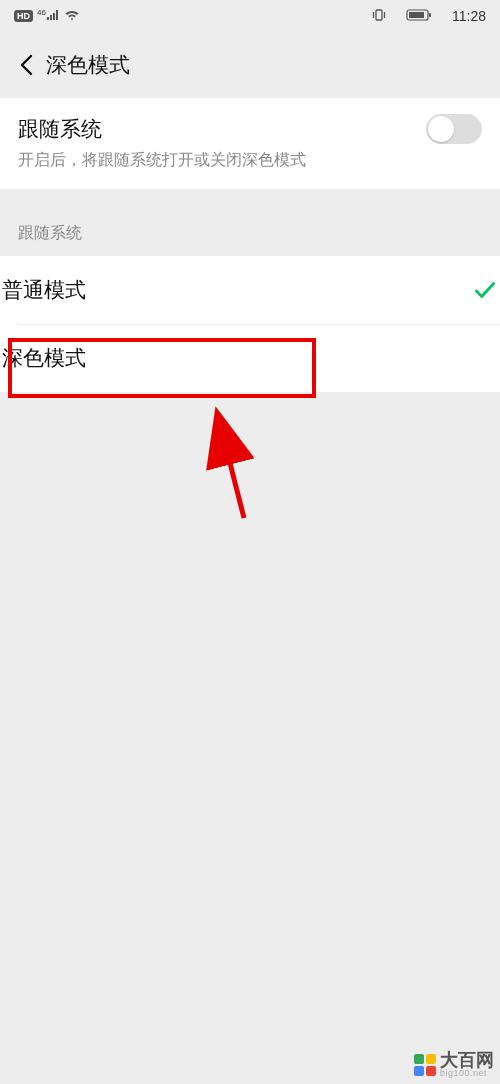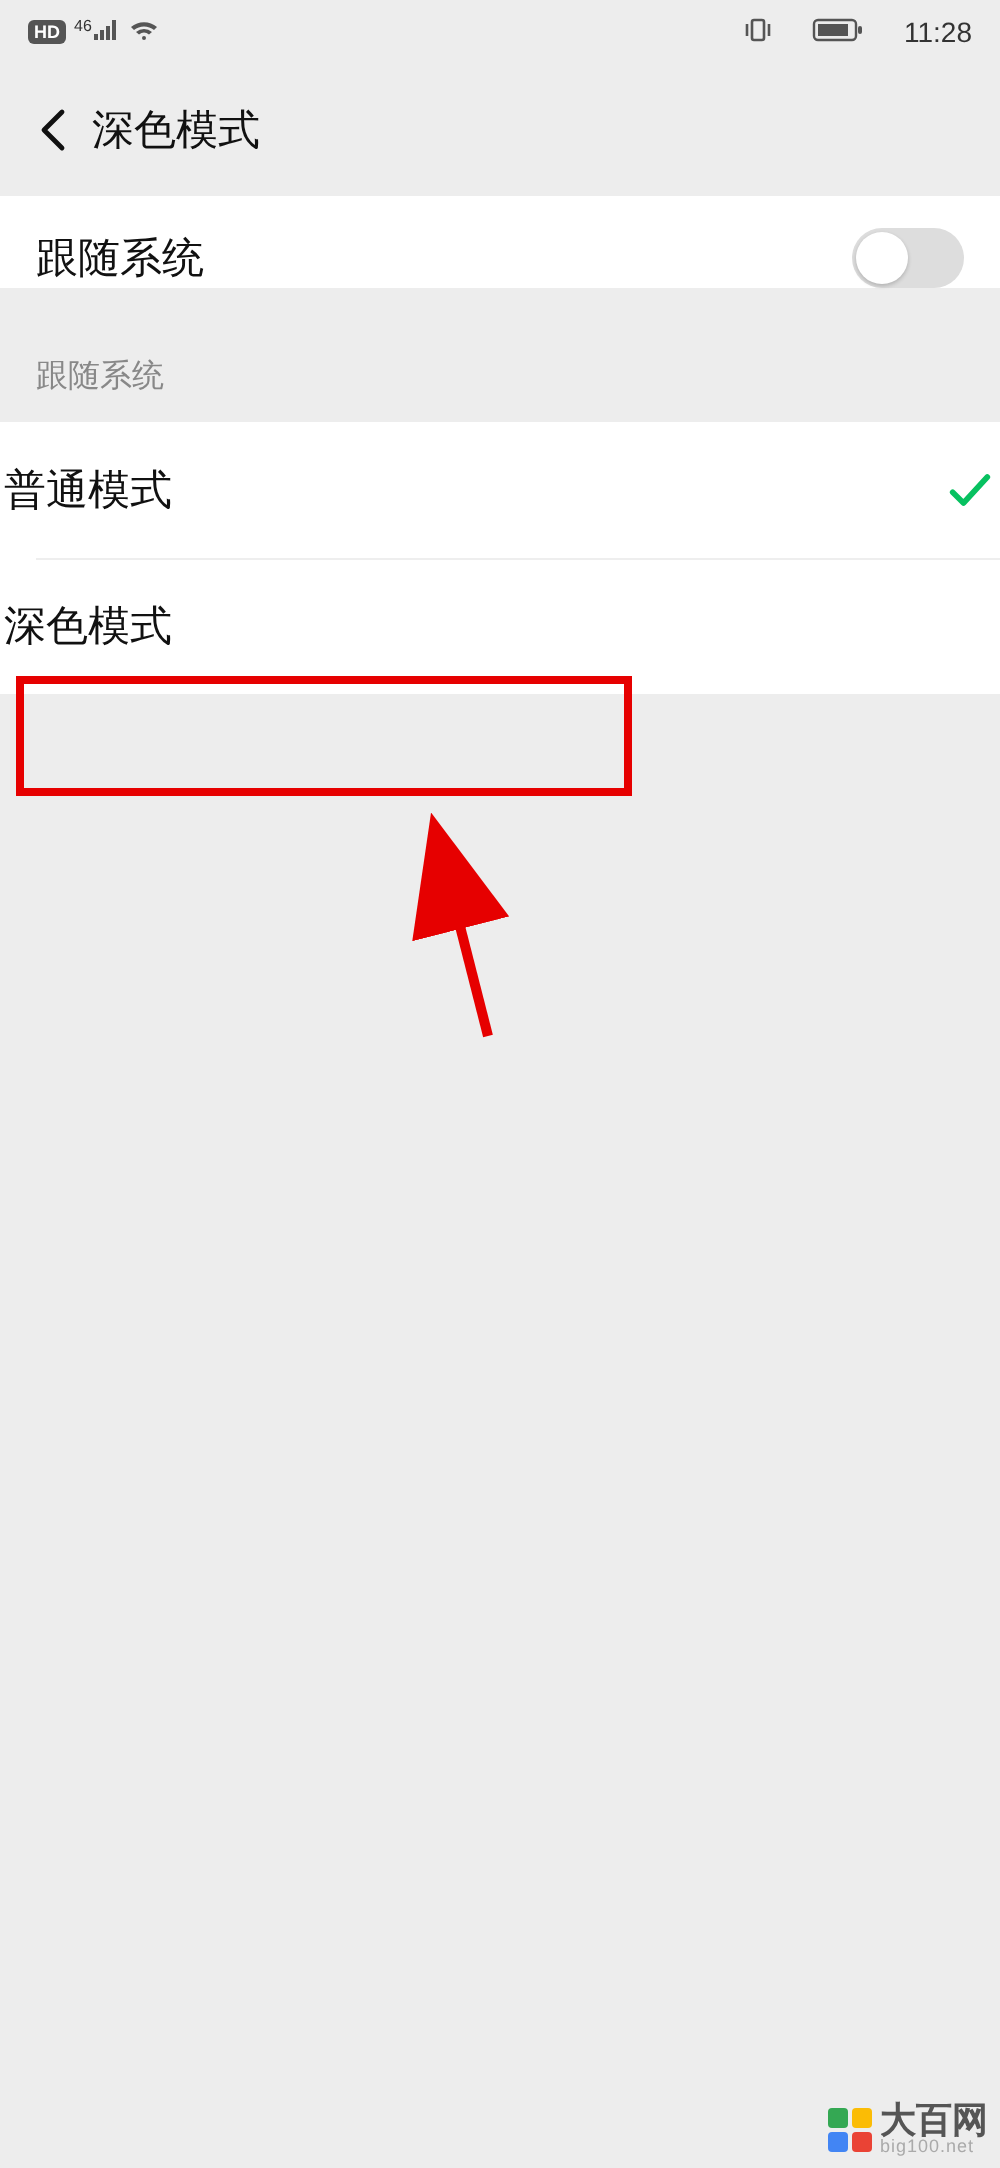--- a/index.html
+++ b/index.html
@@ -197,20 +197,21 @@
   <div class="header-title">深色模式</div>
 </div>
 
 <div class="section-white">
   <div class="follow-row">
     <div class="follow-title">跟随系统</div>
     <div class="toggle">
       <div class="toggle-knob"></div>
     </div>
   </div>
+  <div class="follow-desc">开启后，将跟随系统打开或关闭深色模式</div>
 </div>
 
 <div class="section-gap"></div>
 
 <div class="group-label">跟随系统</div>
 
 <div class="option-row">
   <span>普通模式</span>
   <svg class="check-icon" viewBox="0 0 24 24">
       <path d="M4 13 L9 18 L20 6" fill="none" stroke="#07c160" stroke-width="2.6" stroke-linecap="round" stroke-linejoin="round"></path>

